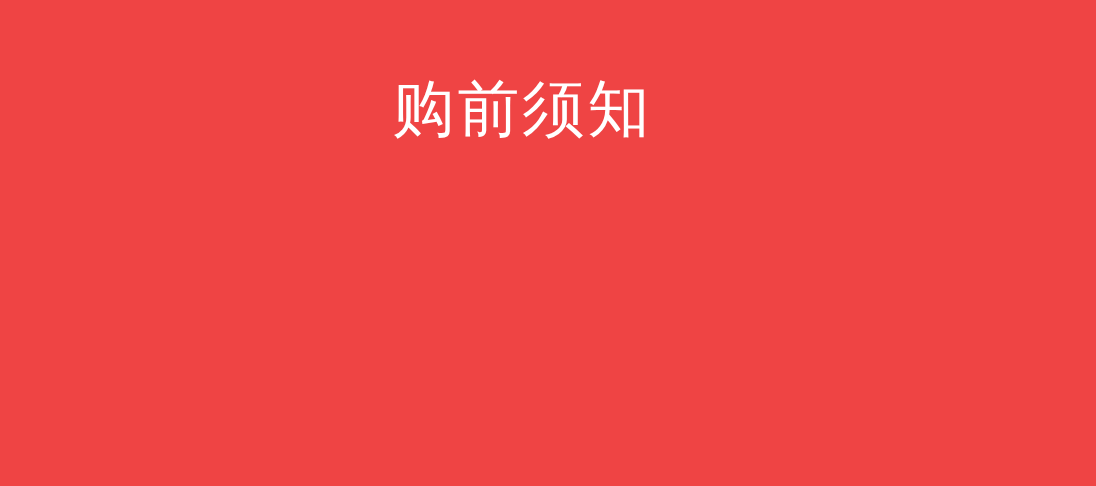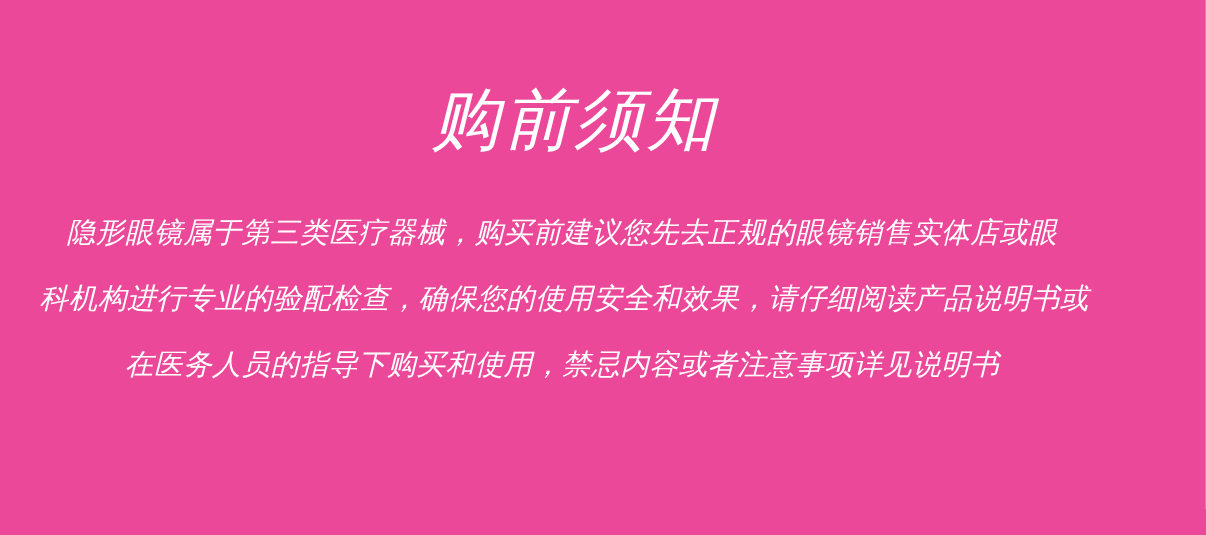--- a/index.html
+++ b/index.html
@@ -51,23 +51,18 @@
   }
   .notice-body-line {
     display: block;
     width: 100%;
     text-align: center;
   }
 </style>
 </head>
 <body>
 
-<div class="notice-panel" style="background-color: #ec4899; color: rgb(255, 255, 255); font-style: italic;">
+<div class="notice-panel" style="background-color: #ef4444; color: rgb(255, 255, 255);">
 
   <h1 class="notice-title">购前须知</h1>
 
-  <div class="notice-body">
-    <span class="notice-body-line">隐形眼镜属于第三类医疗器械，购买前建议您先去正规的眼镜销售实体店或眼</span>
-    <span class="notice-body-line">科机构进行专业的验配检查，确保您的使用安全和效果，请仔细阅读产品说明书或</span>
-    <span class="notice-body-line">在医务人员的指导下购买和使用，禁忌内容或者注意事项详见说明书</span>
-  </div>
 
 </div>
 
 </body></html>

